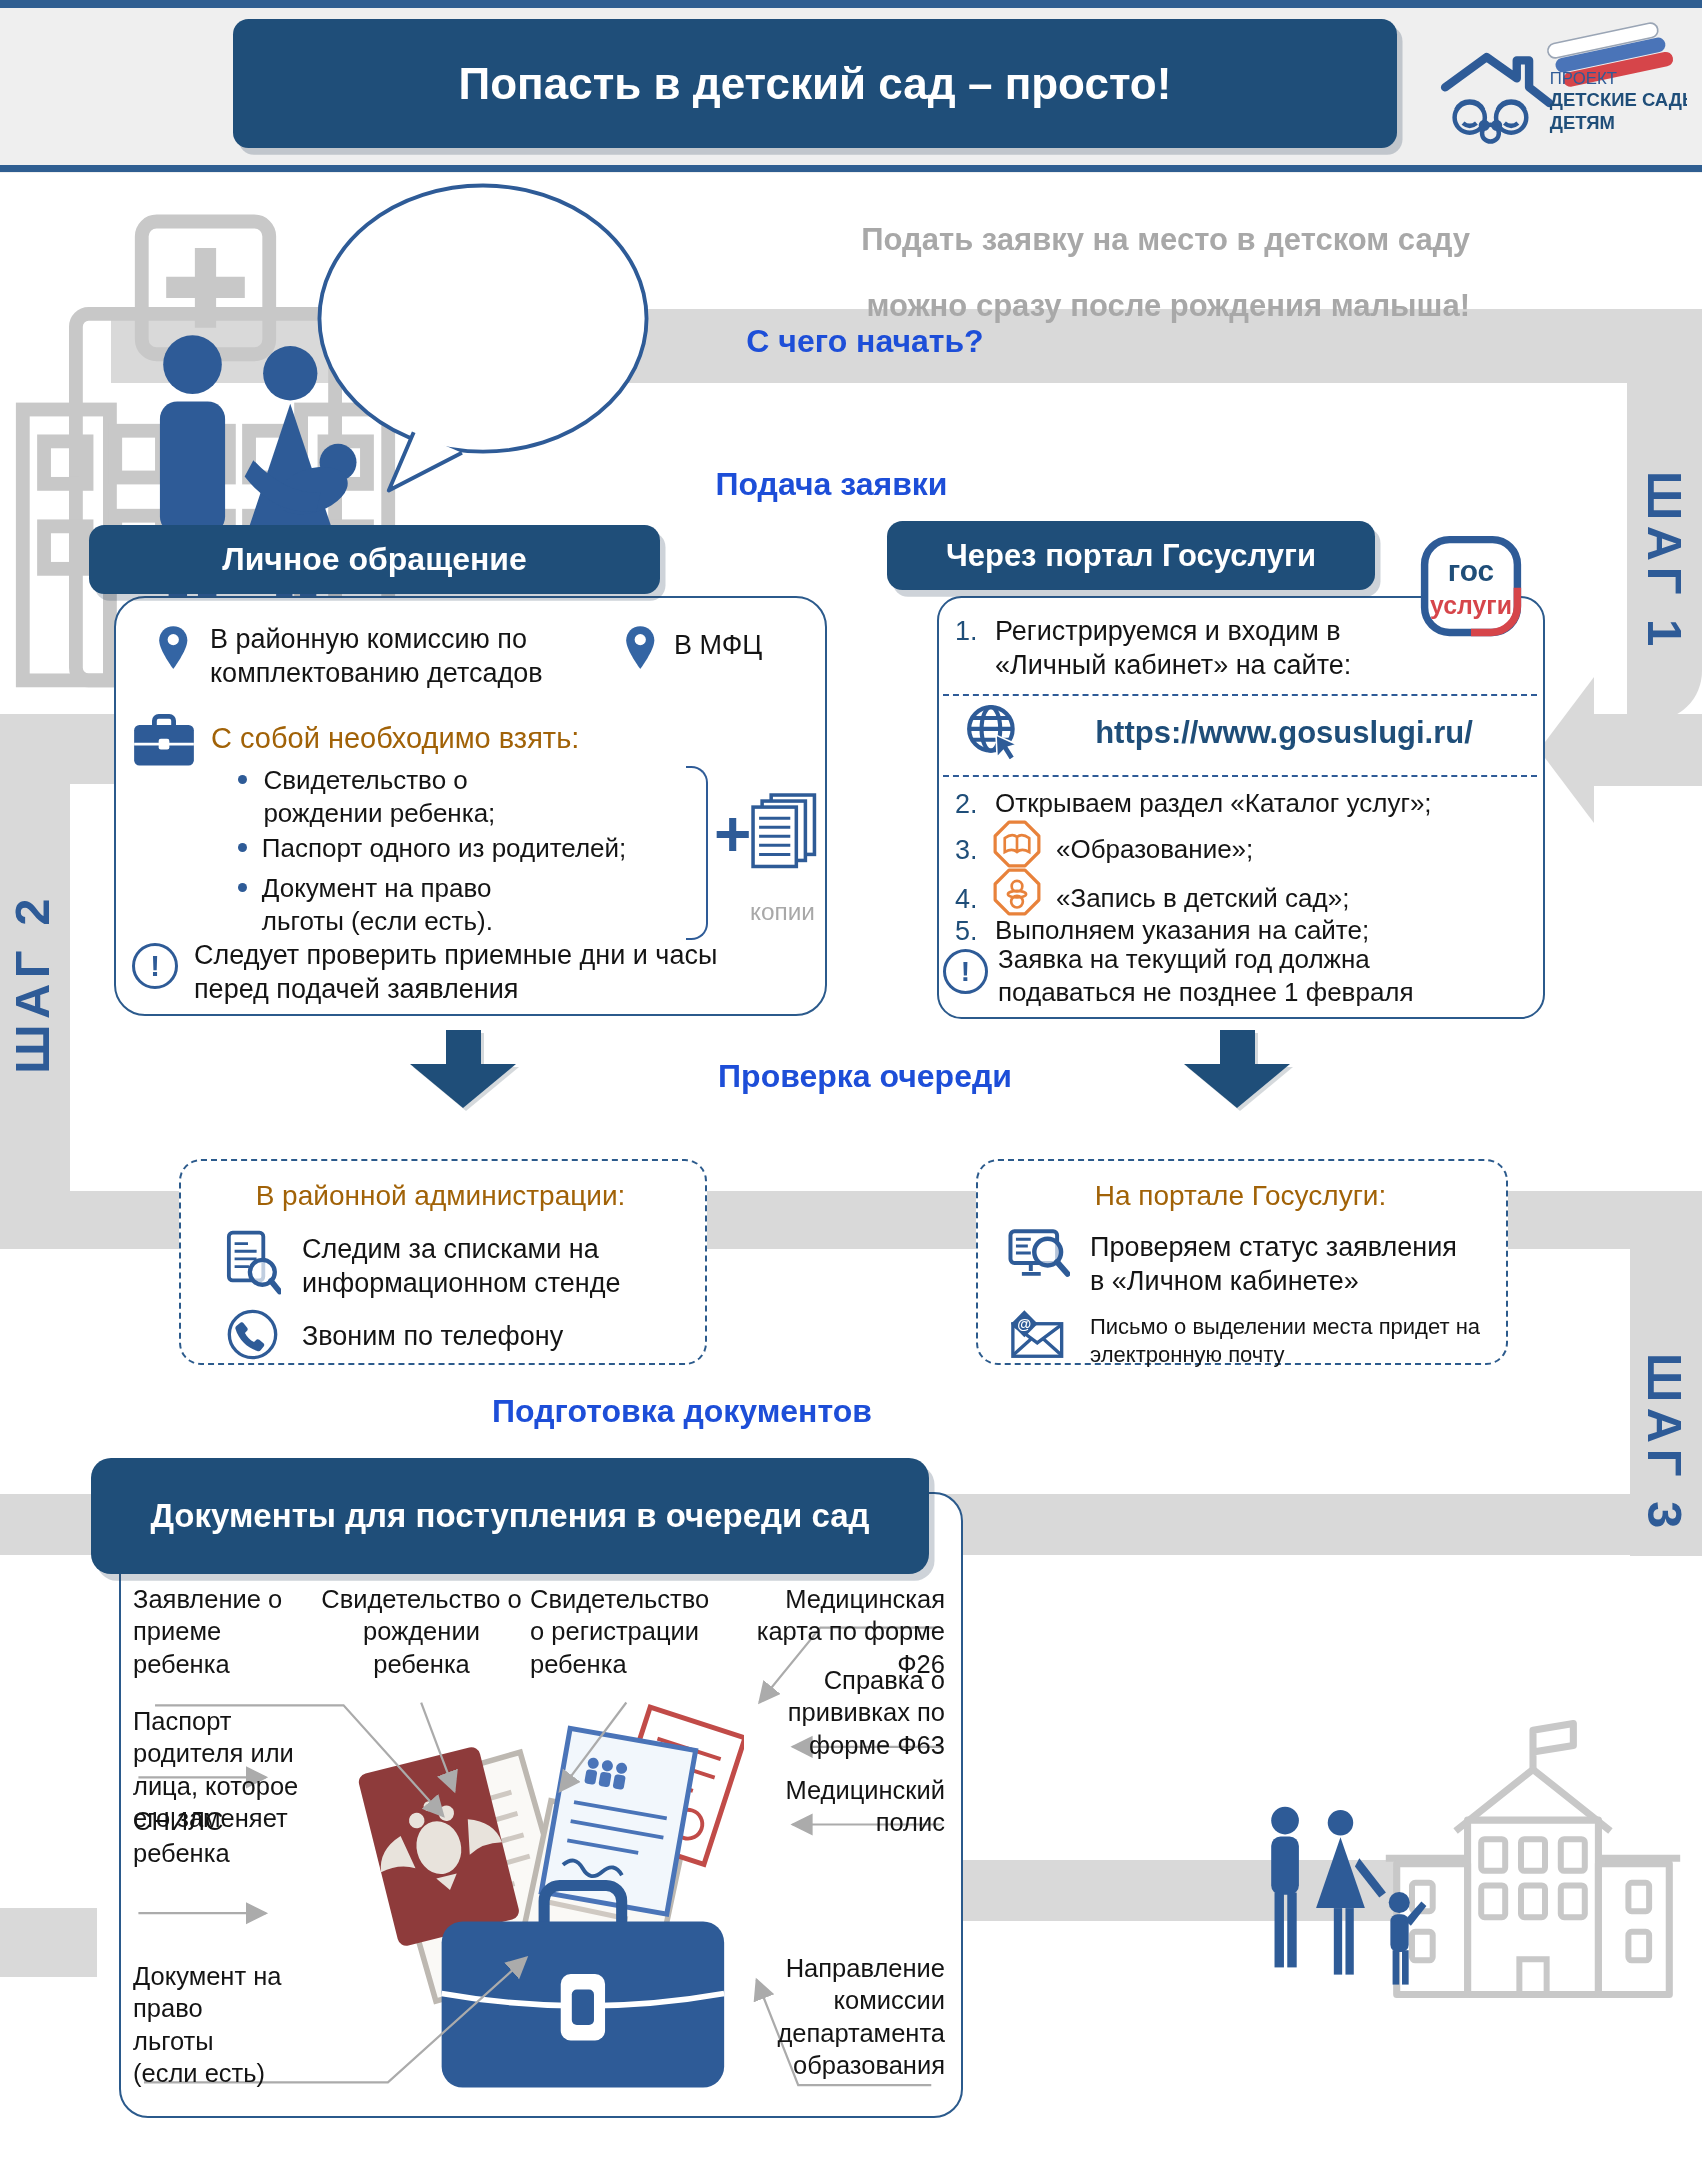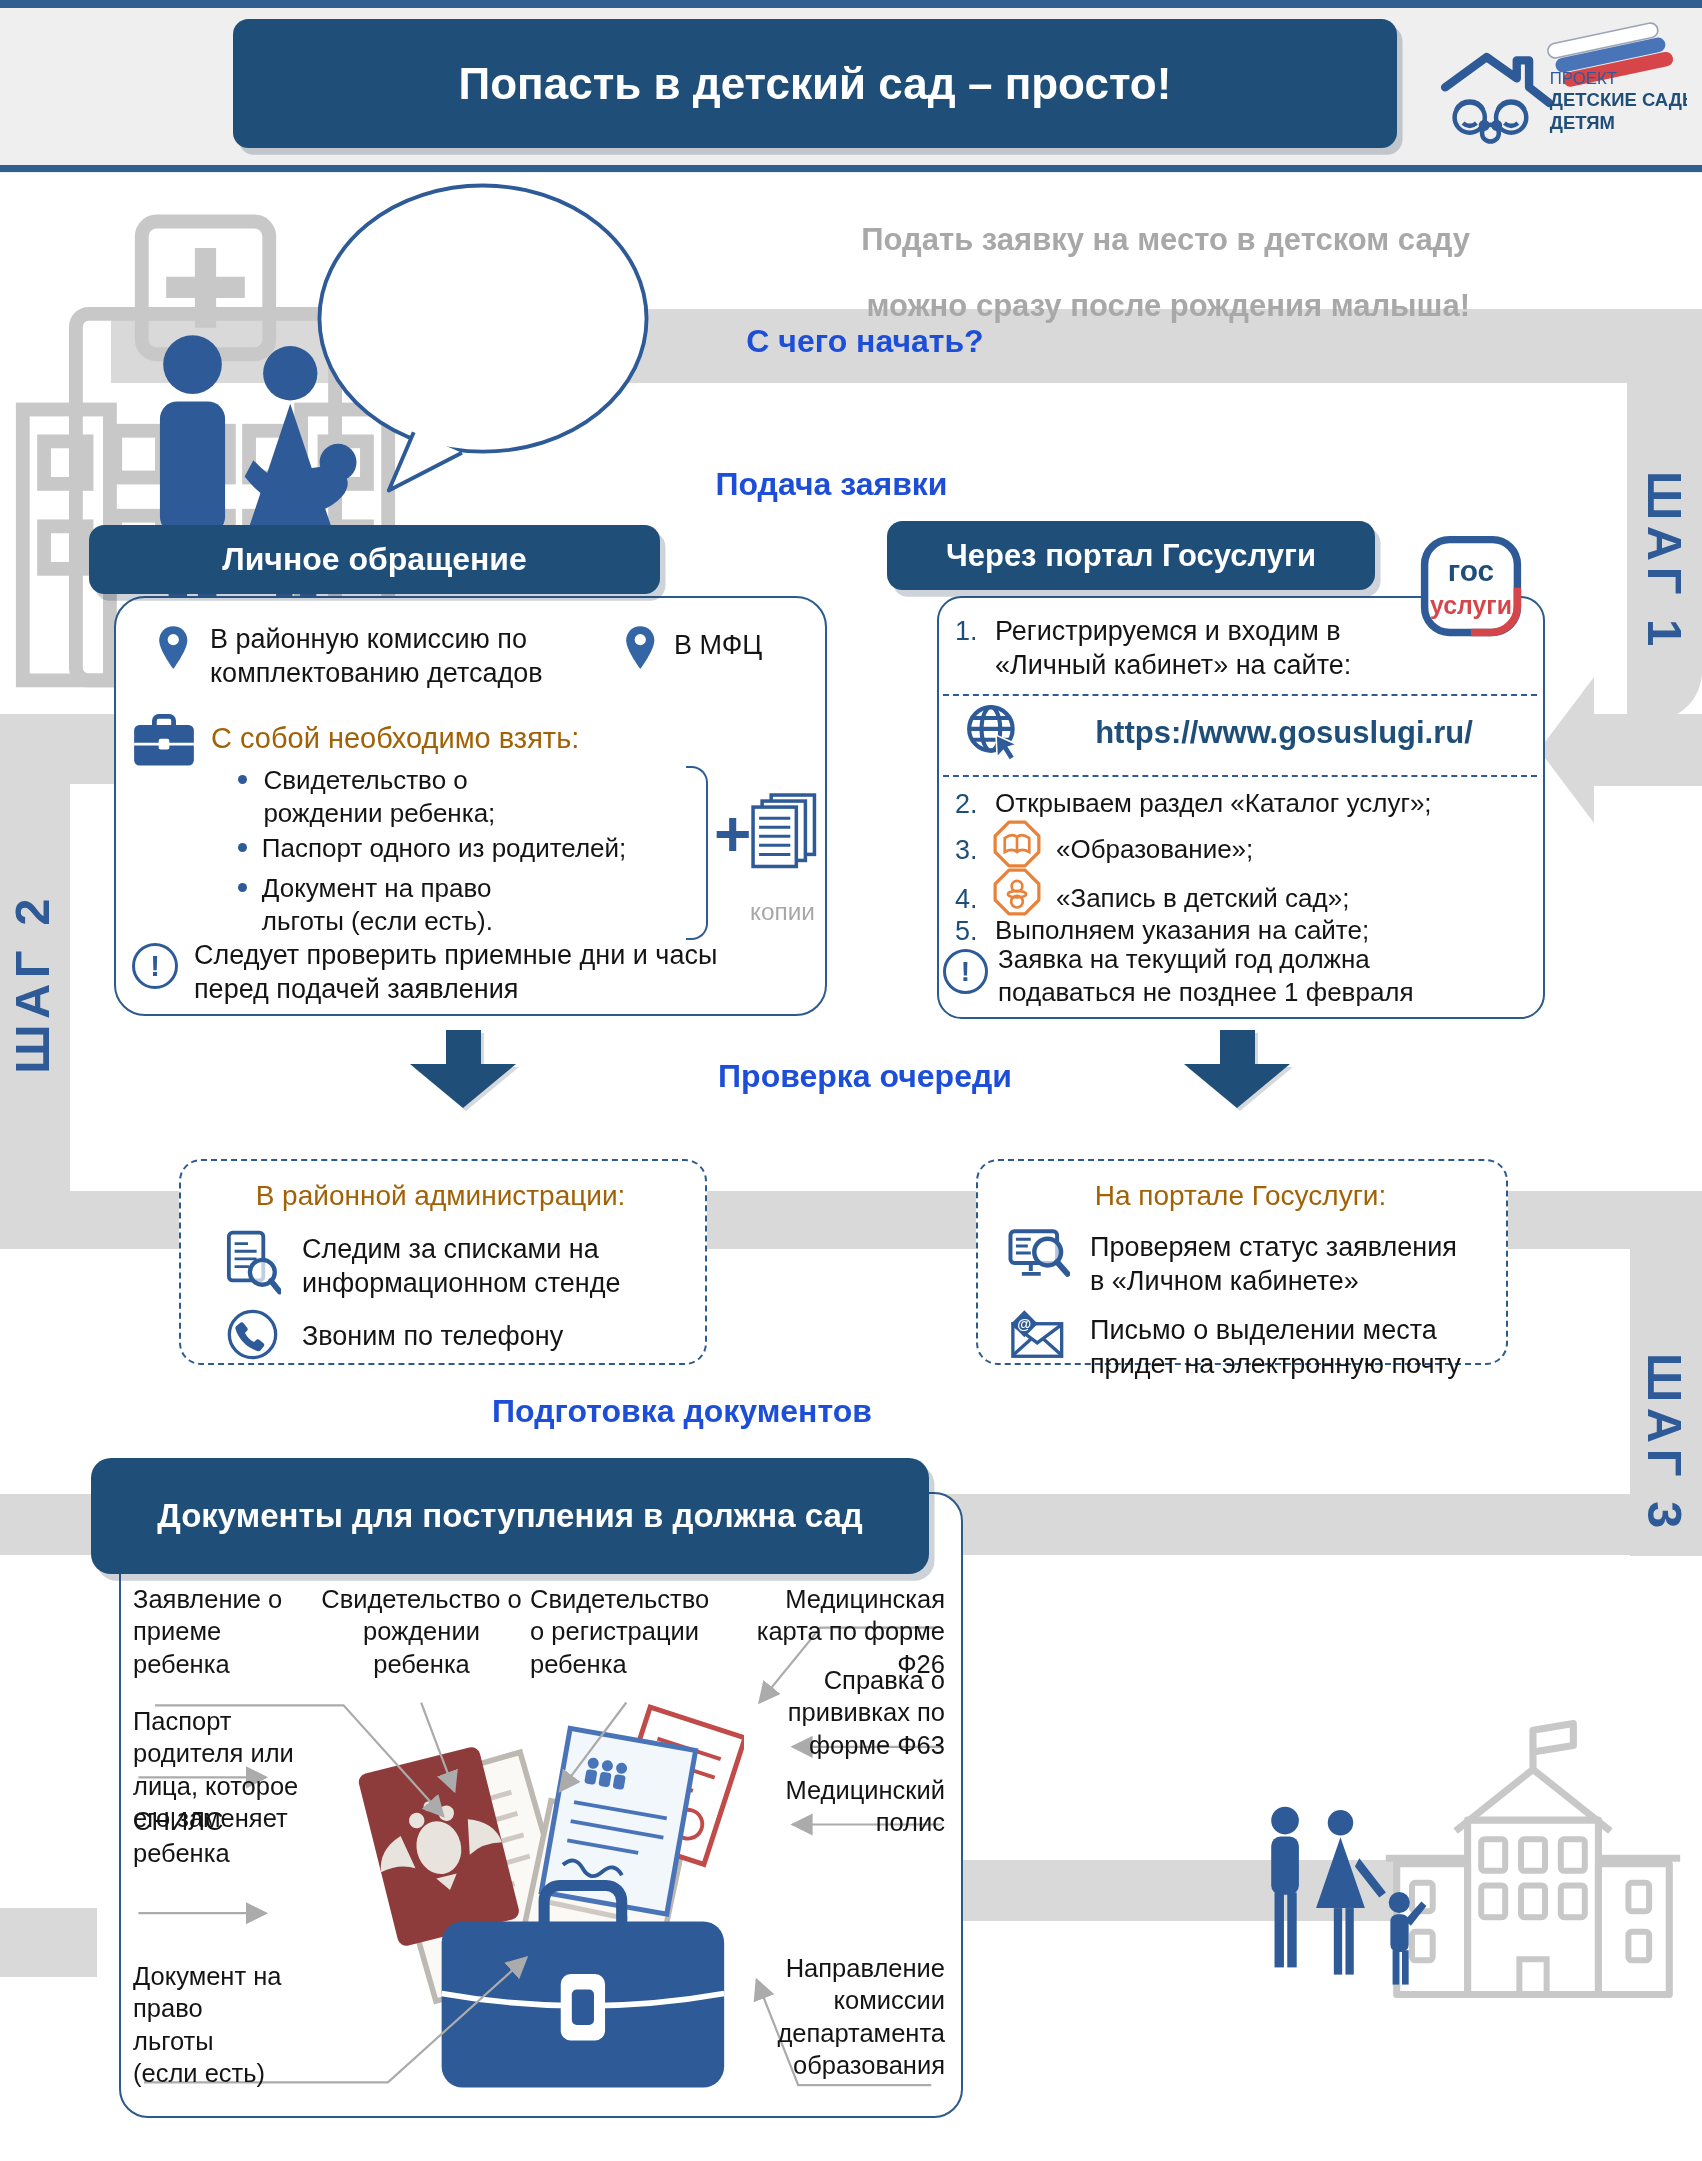--- a/index.html
+++ b/index.html
@@ -305,27 +305,27 @@
   </div>
   <div class="blk" style="left:1090px;top:1230px;width:388px;font-size:27px;">Проверяем статус заявления в «Личном кабинете»</div>
   <div class="abs" style="left:1010px;top:1309px;z-index:4;">
     <svg width="55" height="51" viewBox="0 0 115 105">
       <rect x="6" y="30" width="102" height="68" fill="#fff" stroke="#2E5B97" stroke-width="7"></rect>
       <path d="M6 32 L57 70 L108 32 M6 96 L44 62 M108 96 L70 62" fill="none" stroke="#2E5B97" stroke-width="7"></path>
       <path d="M30 2 L58 30 L30 58 L2 30 Z" fill="#2E5B97"></path>
       <text x="30" y="41" font-size="30" font-weight="bold" fill="#fff" text-anchor="middle">@</text>
     </svg>
   </div>
-  <div class="blk" style="left:1090px;top:1313px;width:410px;font-size:27px;">Письмо о выделении места придет на электронную почту</div>
+  <div class="blk" style="left:1090px;top:1313px;width:410px;font-size:22px;">Письмо о выделении места придет на электронную почту</div>
 
   <div class="sec-title" style="left:460px;top:1393px;width:444px;">Подготовка документов</div>
 
   <div class="wbox" style="left:119px;top:1492px;width:840px;height:622px;border-radius:29px;"></div>
   <div class="pill" style="left:91px;top:1458px;width:838px;height:116px;font-size:33px;border-radius:20px;">
-    <span>Документы для поступления в должна сад</span>
+    <span>Документы для поступления в очереди сад</span>
   </div>
 
   <div class="abs" style="left:119px;top:1475px;z-index:4;">
     <svg width="840" height="638" viewBox="0 0 1515 1150">
       <defs>
         <marker id="ar" markerWidth="12" markerHeight="12" refX="9" refY="5" orient="auto">
           <path d="M0 0 L10 5 L0 10 z" fill="#ABABAB"></path>
         </marker>
       </defs>
       <g fill="none" stroke="#ABABAB" stroke-width="4" marker-end="url(#ar)">

